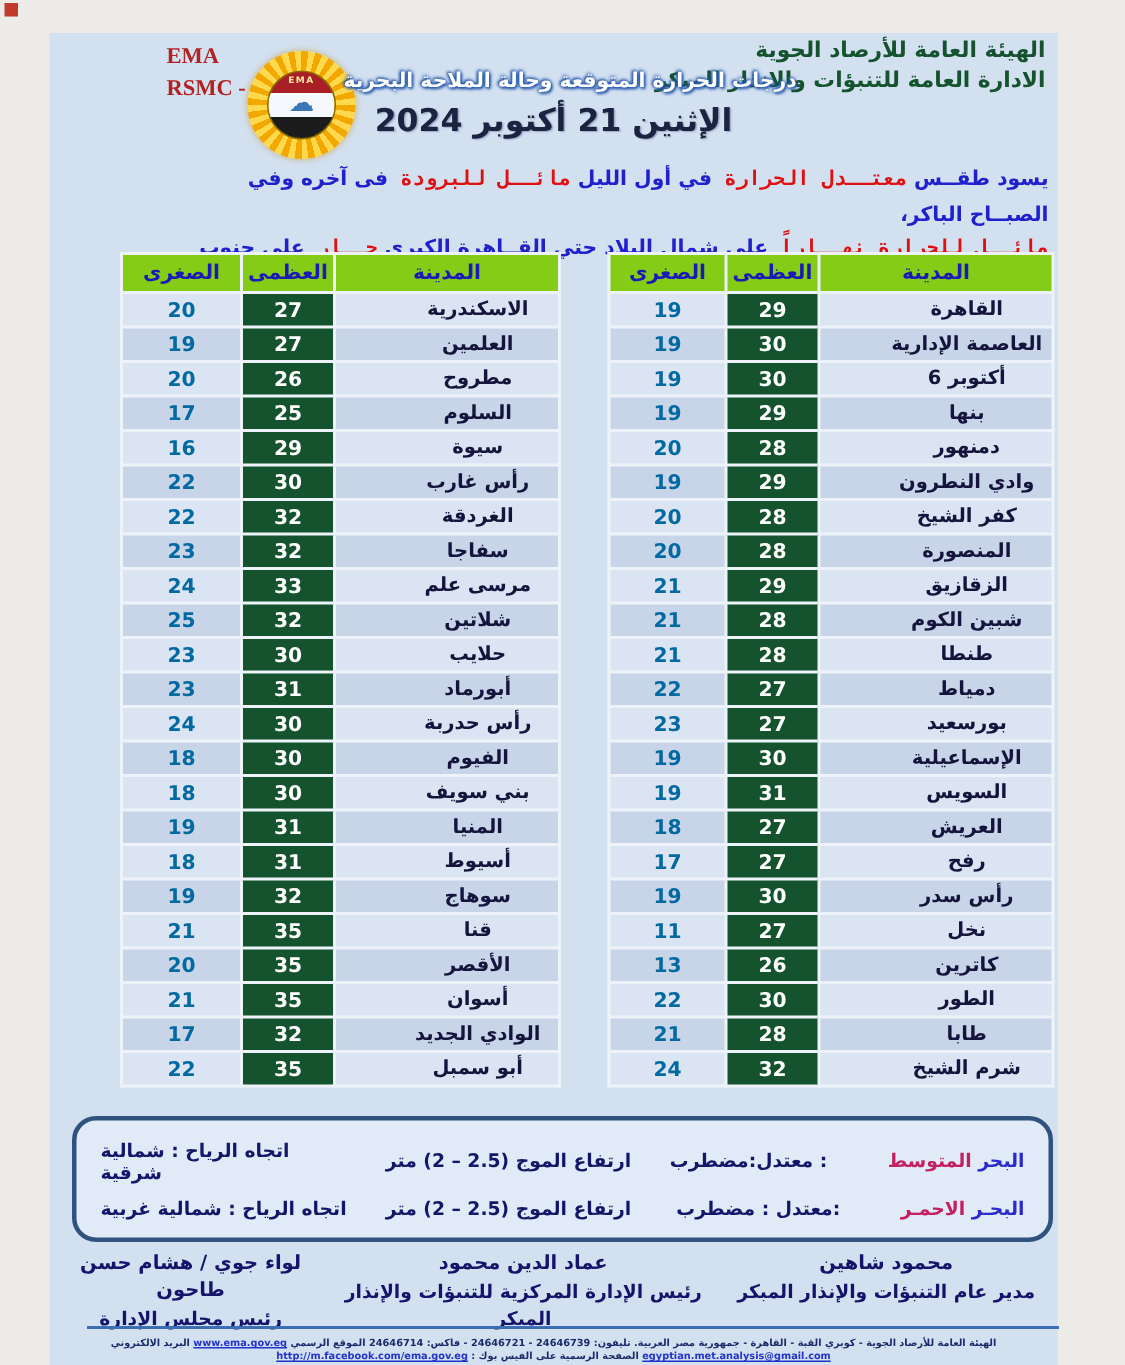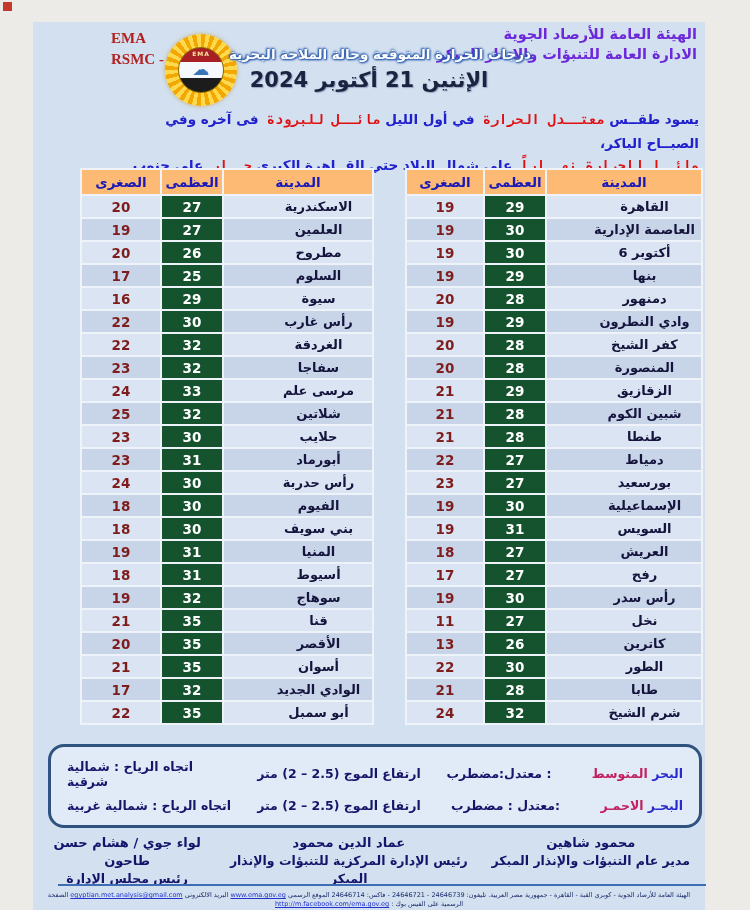--- a/index.html
+++ b/index.html
@@ -10,21 +10,21 @@
     overflow:hidden;
   }
   .red-dot{position:absolute;left:3px;top:2px;width:9px;height:9px;background:#c23a2b;}
   .doc{
     position:absolute;left:33px;top:22px;width:672px;height:888px;
     background:#d2e0f0;
   }
   
   .org{
     position:absolute;top:2px;right:8px;text-align:right;direction:rtl;
-    color:#6d28d9;font-weight:bold;font-size:14.5px;line-height:20px;
+    color:#14532d;font-weight:bold;font-size:14.5px;line-height:20px;
   }
   .ema-block{
     position:absolute;top:6px;left:78px;
     color:#b22222;font-weight:bold;font-size:15px;line-height:21px;
     font-family:"Liberation Serif","DejaVu Serif",serif;
   }
   .logo{
     position:absolute;left:132px;top:12px;width:72px;height:72px;border-radius:50%;
     background:repeating-conic-gradient(#f2a800 0deg 7.5deg,#ffd94d 7.5deg 15deg);
     display:flex;align-items:center;justify-content:center;
@@ -57,31 +57,31 @@
   .seg-blue{color:#2020cc;}
   .seg-red{color:#e01010;font-family:Liberation Mono, monospace;}
   
   table.temp{
     position:absolute;border-collapse:collapse;direction:rtl;table-layout:fixed;
     border:1px solid #93a5c0;
   }
   #table-left{top:146px;left:47px;width:292px;}
   #table-right{top:146px;left:372px;width:296px;}
   table.temp th{
-    background:#fdba74;color:#1a1ab8;font-size:13.5px;font-weight:bold;
+    background:#84cc16;color:#1a1ab8;font-size:13.5px;font-weight:bold;
     height:22px;border:2px solid #eef3fa;text-align:center;
   }
   table.temp td{
     height:21px;border:2px solid #eef3fa;text-align:center;
     font-weight:bold;font-size:13px;padding:0;
   }
   tr.r-even td{background:#dae4f2;}
   tr.r-odd  td{background:#c8d5e9;}
   table.temp td.max{background:#14532d;color:#ffffff;font-size:13.5px;}
-  table.temp td.min{color:#7f1d1d;font-size:13.5px;}
+  table.temp td.min{color:#0369a1;font-size:13.5px;}
   table.temp td.city{color:#14143c;direction:ltr;padding-left:41px;}
   #table-left col.c-city{width:150px;} #table-left col.c-max{width:62px;} #table-left col.c-min{width:80px;}
   #table-right col.c-city{width:156px;} #table-right col.c-max{width:62px;} #table-right col.c-min{width:78px;}
   
   .marine{
     position:absolute;left:15px;top:722px;width:654px;height:84px;box-sizing:border-box;
     border:3px solid #2f527e;border-radius:16px;background:#e0ebf7;
     direction:rtl;display:flex;flex-direction:column;justify-content:space-evenly;
     padding:2px 16px;
   }
@@ -96,21 +96,21 @@
     position:absolute;top:812px;left:0;width:100%;display:flex;direction:rtl;
     color:#14146a;font-weight:bold;text-align:center;
   }
   .sig{line-height:18px;}
   .sig-0{width:34%;} .sig-1{width:38%;text-align:center;} .sig-2{width:28%;}
   .sig-name{font-size:13px;} .sig-title{font-size:12.5px;}
   
   .rule{position:absolute;top:862px;left:25px;width:648px;border-top:2px solid #3d6db4;}
   .footer{
     position:absolute;top:869px;left:8px;width:656px;direction:rtl;text-align:center;
-    font-size:6.5px;color:#1a2a6a;line-height:9px;
+    font-size:6.5px;color:#1a2a6a;line-height:9px;font-weight:bold;
   }
   .footer a{color:#2233cc;text-decoration:underline;cursor:pointer;}
 </style>
 </head>
 <body>
 
 <div class="red-dot"></div>
 
 <div class="doc">
 

